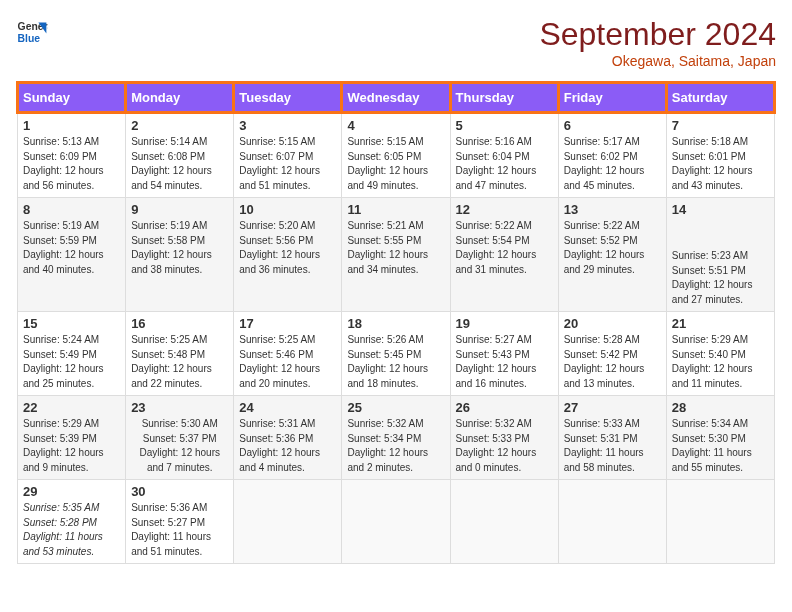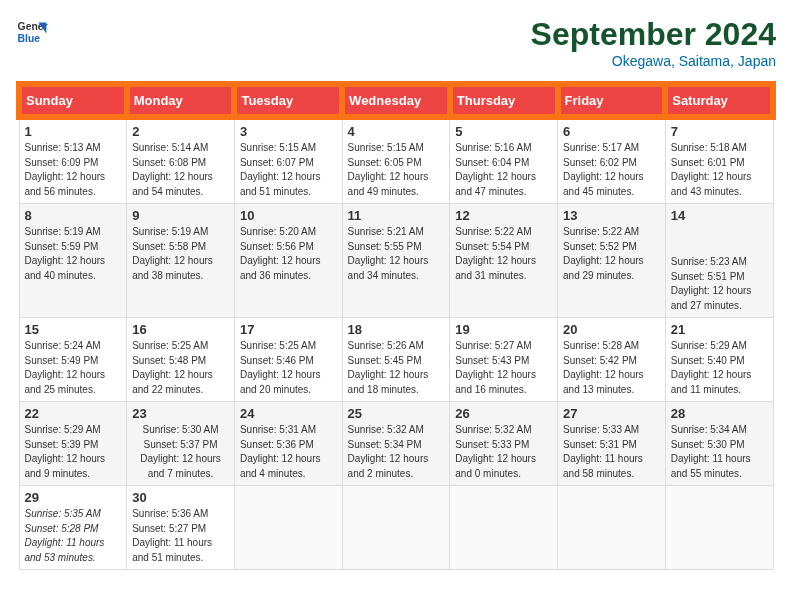--- a/index.html
+++ b/index.html
@@ -23,40 +23,40 @@
     }
     .logo-icon {
       width: 32px;
       height: 32px;
     }
     .title-block {
       text-align: right;
     }
     .month-title {
       font-size: 32px;
-      font-weight: bold;
-      color: #14532d;
+      font-weight: normal;
+      color: #7f1d1d;
     }
     .location {
       font-size: 14px;
-      color: #0369a1;
+      color: #c2410c;
     }
     .calendar-table {
       width: 100%;
       border-collapse: collapse;
       border: 1px solid #ccc;
     }
     .calendar-table th {
-      background: #ef4444;
+      background: #8b5cf6;
       color: #fff;
       font-size: 13px;
       font-weight: bold;
       padding: 6px 4px;
       text-align: left;
-      border: 6px solid #f97316;
+      border: 3px solid #f97316;
     }
     .calendar-table td {
       vertical-align: top;
       padding: 4px 5px;
       font-size: 10.5px;
       color: #333;
       border: 1px solid #ddd;
       width: calc(100% / 7);
       min-height: 80px;
       background: #fff;

